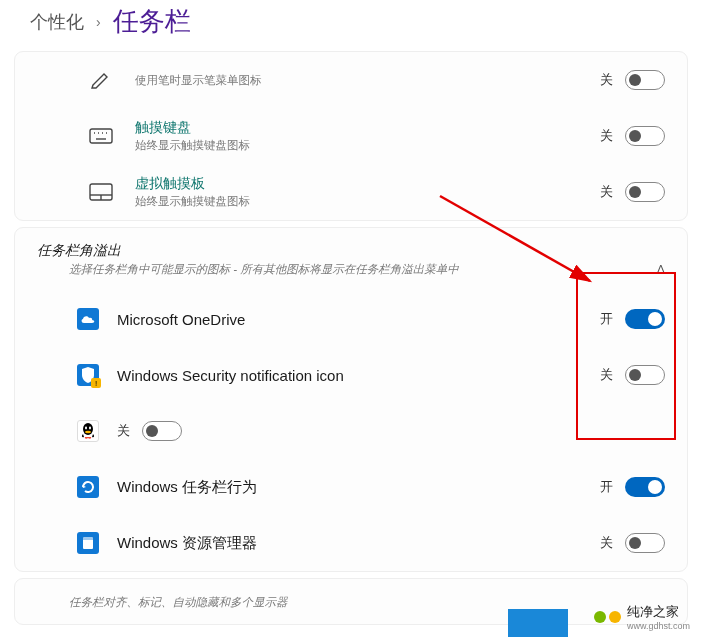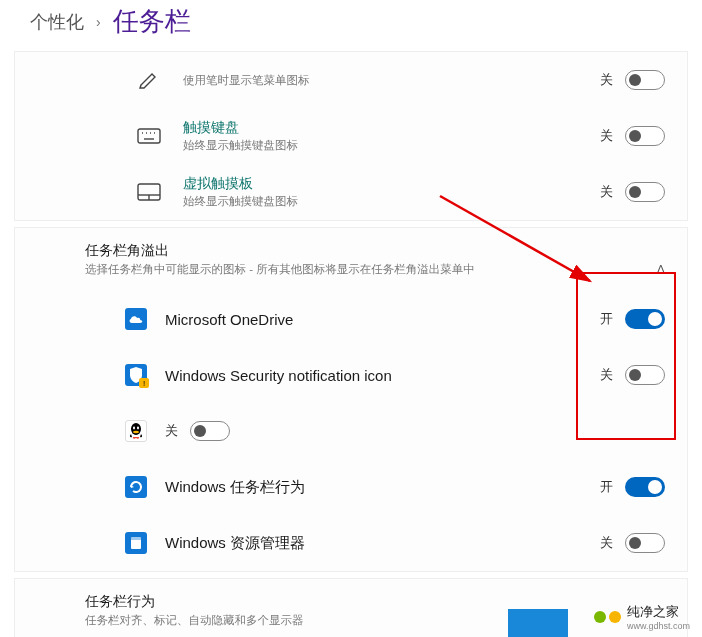--- a/index.html
+++ b/index.html
@@ -29,23 +29,22 @@
       font-size: 26px;
       font-weight: 400;
       color: #4c1d95;
     }
     .panel {
       margin: 0 14px;
     }
     .card {
       background: #fdfdfd;
       border: 1px solid #eee;
-      border-radius: 0;
+      border-radius: 9px;
       margin-bottom: 6px;
-      padding-left: 48px;
     }
     .row {
       display: flex;
       align-items: center;
       padding: 10px 22px 10px 60px;
       min-height: 56px;
       position: relative;
     }
     .row-icon {
       position: absolute;
@@ -108,30 +107,32 @@
       top: 3px;
       width: 14px;
       height: 14px;
       border-radius: 50%;
       background: #fff;
     }
     .section-header {
       padding: 14px 22px 14px 22px;
       display: flex;
       align-items: flex-end;
+      font-style: italic;
     }
     .section-header .htxt { flex: 1; }
     .section-title {
       font-size: 14px;
       color: #1a1a1a;
     }
     .section-sub {
       font-size: 11.5px;
       color: #7a7a7a;
       margin-top: 2px;
+      margin-left: 32px;
     }
     .chevron {
       color: #555;
       font-size: 14px;
       margin-top: 4px;
     }
     .app-icon {
       width: 22px;
       height: 22px;
       border-radius: 3px;
@@ -328,21 +329,20 @@
       </div>
       <div class="app-label">Windows 资源管理器</div>
       <span class="row-state">关</span>
       <div class="toggle off"></div>
     </div>
   </div>
 
   <div class="card">
     <div class="section-header">
       <div class="htxt">
-        <div class="section-title">任务栏行为</div>
         <div class="section-sub">任务栏对齐、标记、自动隐藏和多个显示器</div>
       </div>
     </div>
   </div>
 
 </div>
 
 <div class="highlight-box"></div>
 <svg class="arrow" width="200" height="120">
   <defs>

